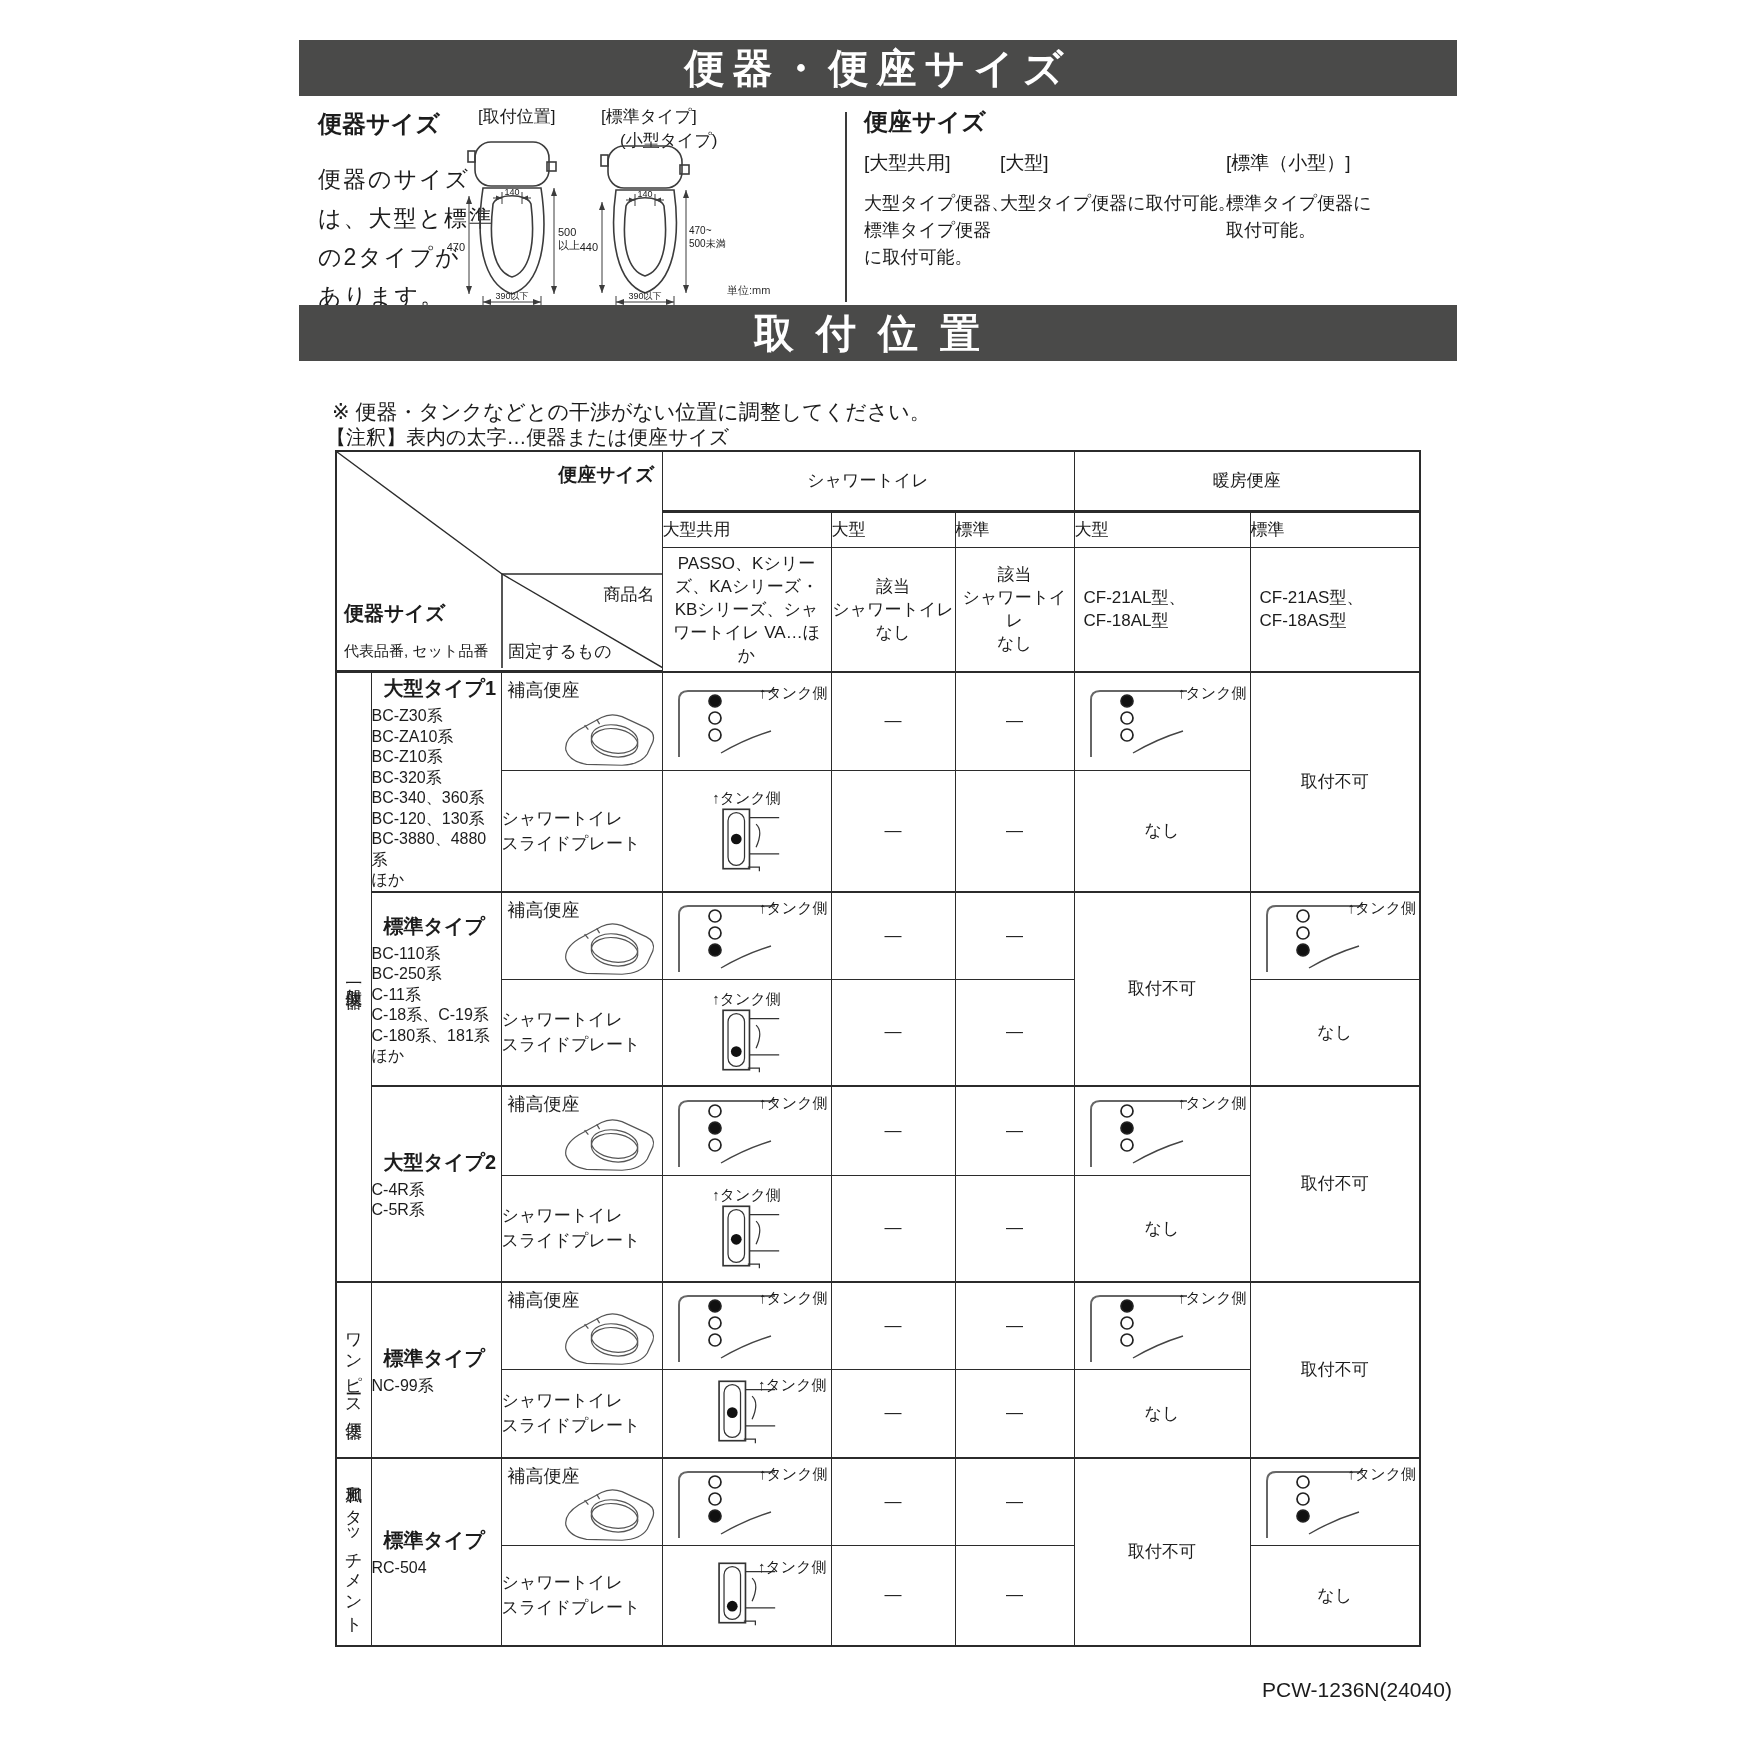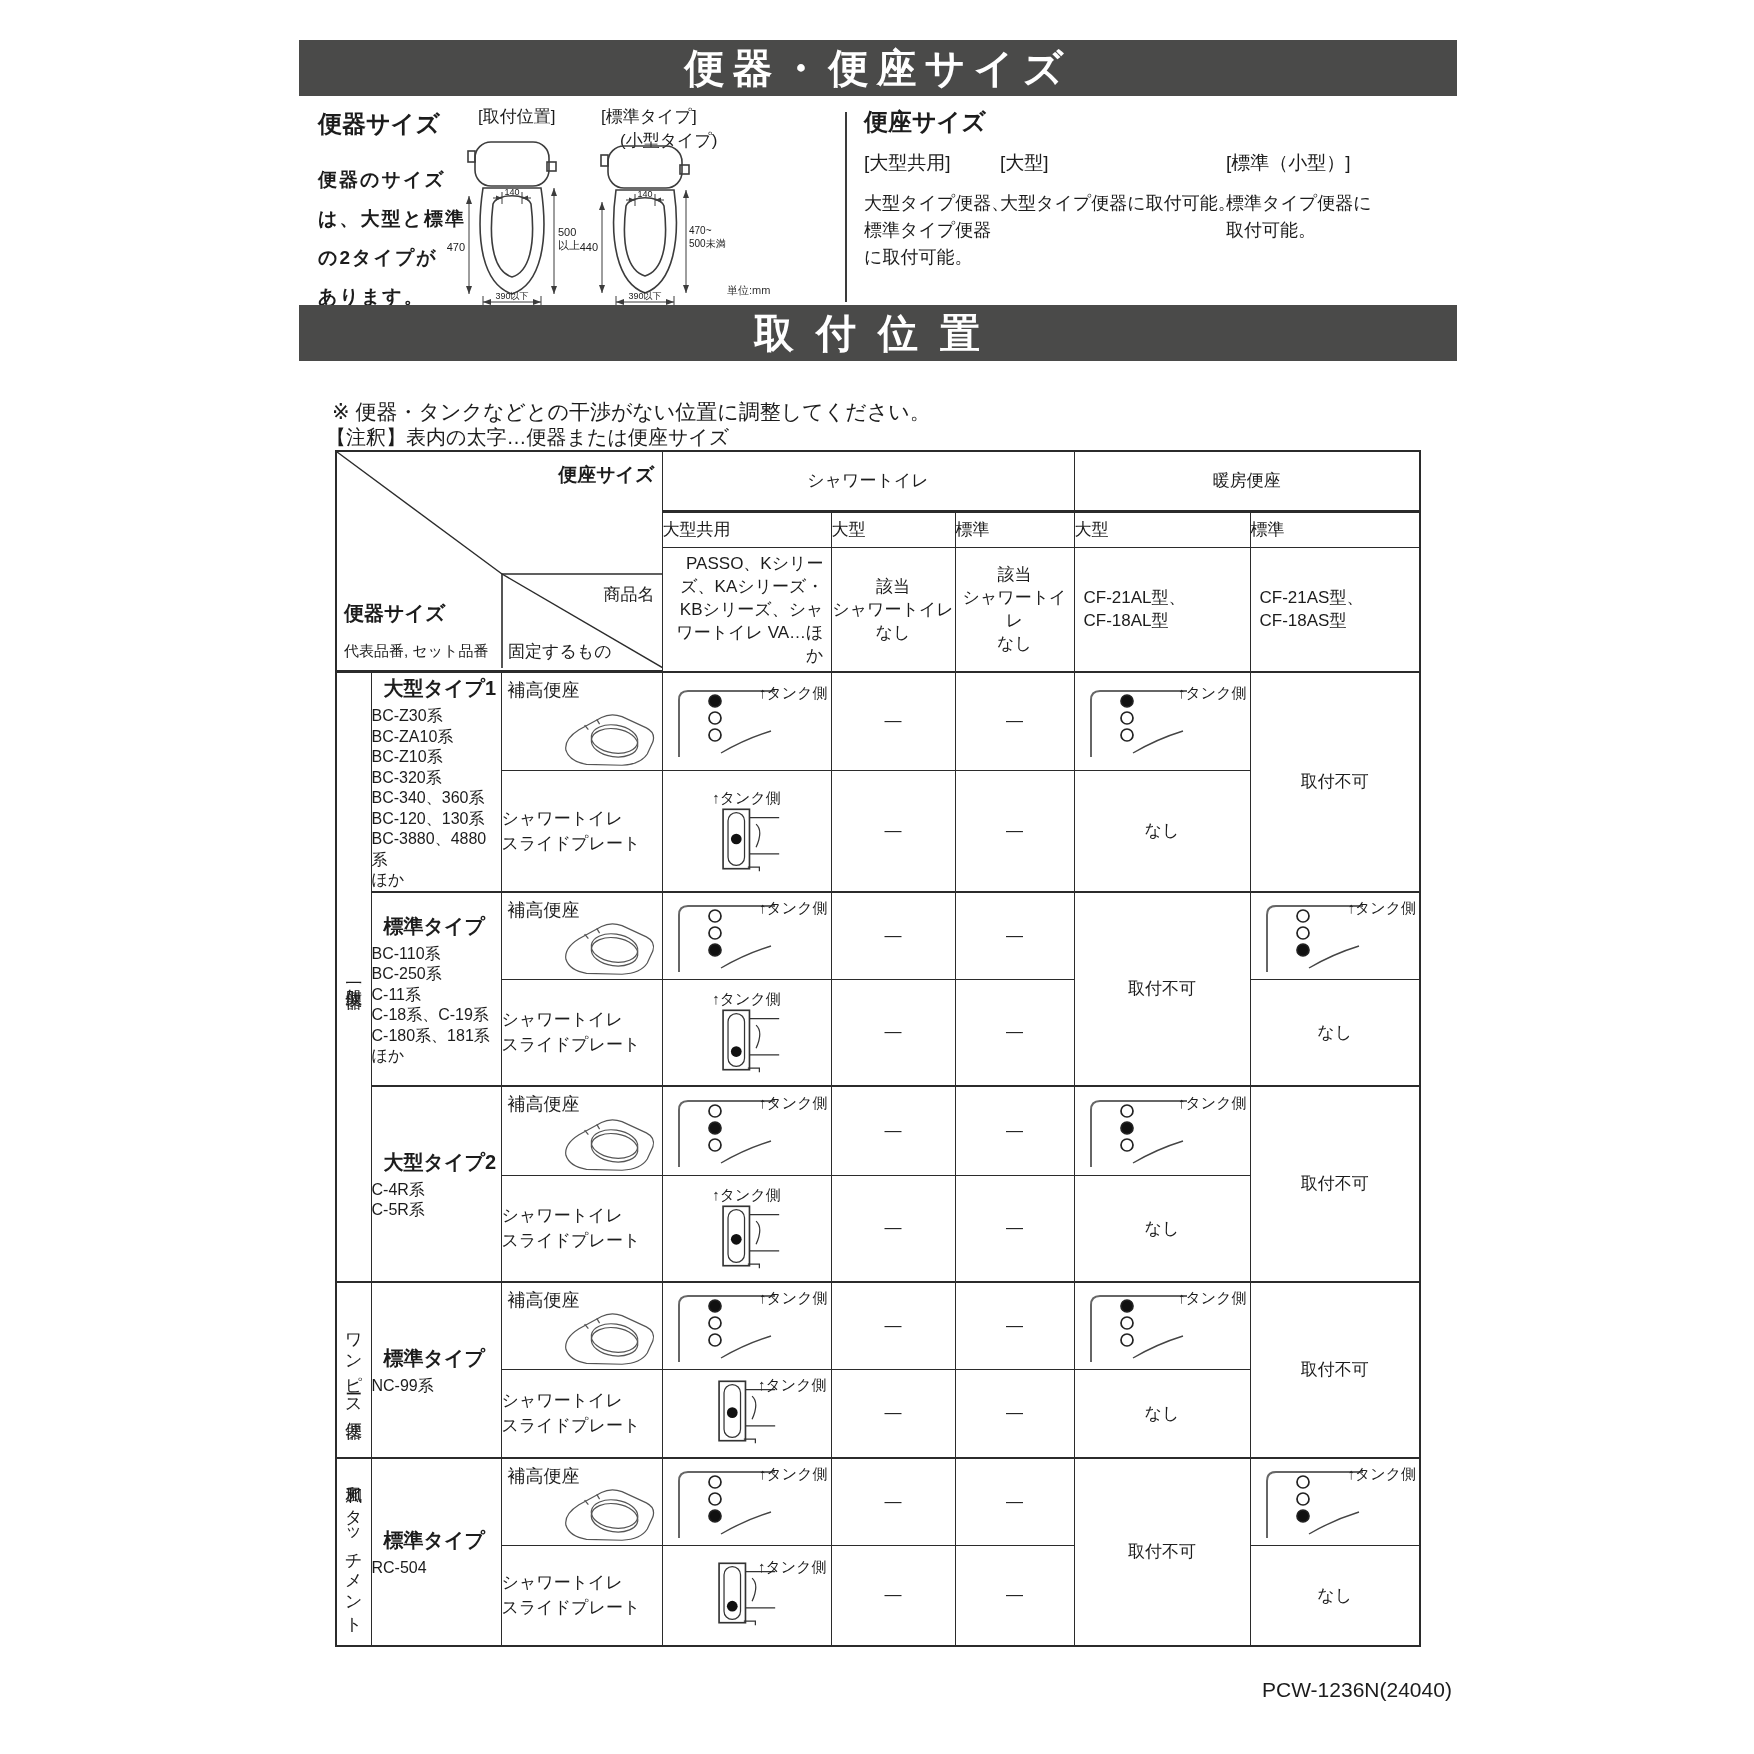--- a/index.html
+++ b/index.html
@@ -9,21 +9,21 @@
 
   
   .titlebar{position:absolute;left:299px;width:1158px;height:56px;background:#4a4a49;
             display:flex;align-items:center;justify-content:center;}
   .titlebar .t{color:#fff;font-weight:bold;font-size:40px;}
   #bar1{top:40px;} #bar1 .t{letter-spacing:8px;}
   #bar2{top:305px;} #bar2 .t{letter-spacing:22px;}
 
   
   .h-bold{font-weight:bold;font-size:24px;}
-  .benki-body{font-size:19px;line-height:39px;letter-spacing:2px;font-weight:bold;}
+  .benki-body{font-size:23px;line-height:39px;letter-spacing:2px;}
   .diag-label{font-size:17px;}
   .divider{position:absolute;left:845px;top:112px;width:2px;height:190px;background:#3a3a3a;}
   .tagtxt{font-size:19px;}
   .desctxt{font-size:18px;line-height:27px;}
   .unittxt{font-size:11px;color:#333;}
 
   
   .toilet .ln{fill:none;stroke:#3c3c3c;stroke-width:1.6;}
   .toilet .dim{stroke:#3c3c3c;stroke-width:1;fill:none;}
   .toilet .ah{fill:#3c3c3c;stroke:none;}
@@ -37,21 +37,21 @@
   
   table.main{border-collapse:collapse;table-layout:fixed;position:absolute;left:335px;top:450px;
              background:#fff;border:2px solid #2b2b2b;}
   table.main td{border:1px solid #2b2b2b;padding:0;font-size:17px;vertical-align:middle;
                 overflow:hidden;}
   tr.hr1 td{border-bottom:3px solid #2b2b2b;}
   tr.r-major td{border-top:2px solid #2b2b2b;}
   .gh{text-align:center;font-size:18px;}
   .ch{text-align:left;font-weight:normal;font-size:19px;}
   .prod{font-size:17px;line-height:23px;}
-  .prod.p1{padding:4px 7px;text-align:right;}
+  .prod.p1{padding:4px 7px;text-align:center;}
   .prod.pc{text-align:center;}
   .prod.pl{text-align:left;padding-left:9px;}
   .dash{text-align:center;font-size:19px;}
   .txtc{text-align:center;font-size:19px;}
 
   
   td.corner{position:relative;border-right:2px solid #2b2b2b;}
   .corner .benza{position:absolute;top:10px;right:7px;font-weight:bold;font-size:19px;}
   .corner .shohin{position:absolute;top:131px;right:7px;font-size:17px;}
   .corner .benki{position:absolute;top:148px;left:7px;font-weight:bold;font-size:20px;}

